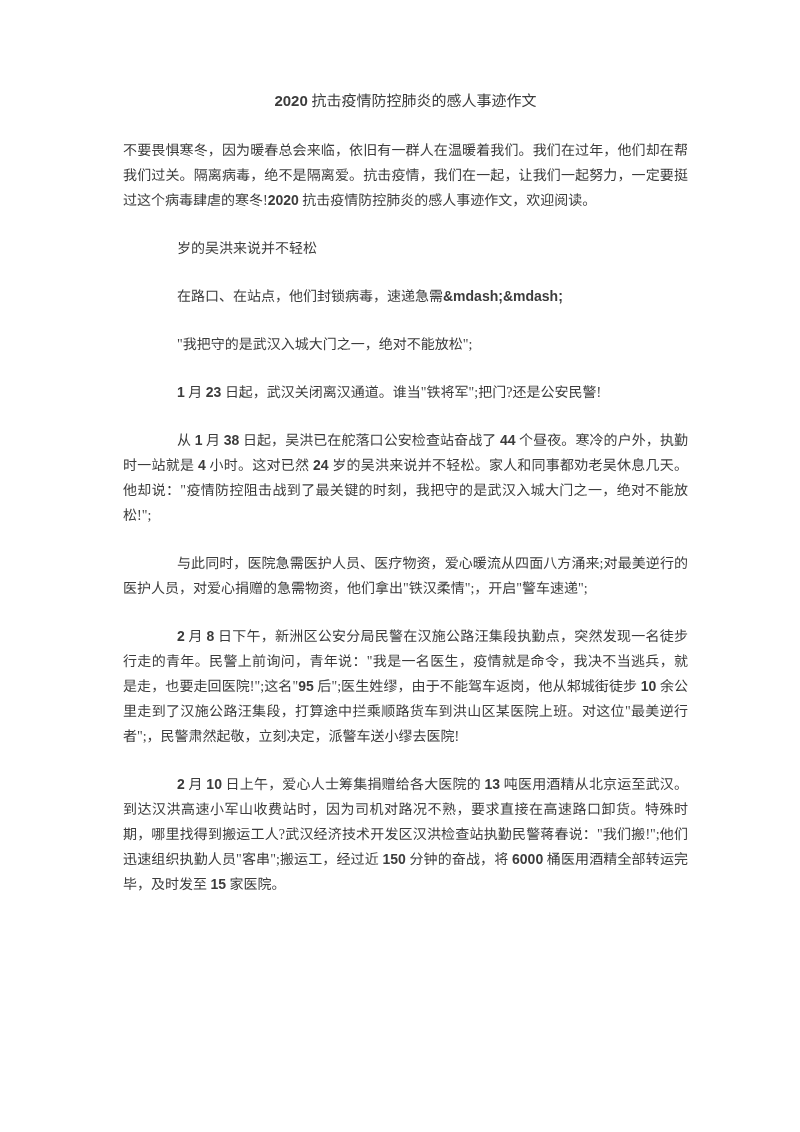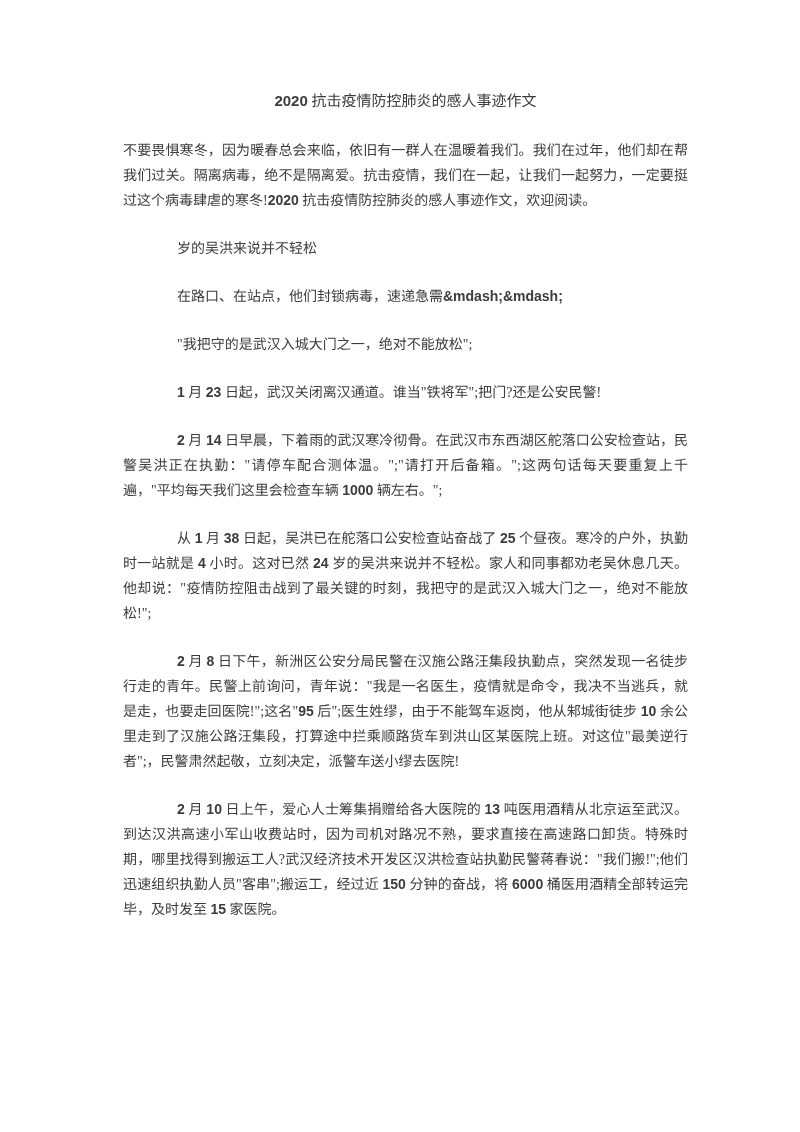--- a/index.html
+++ b/index.html
@@ -45,18 +45,18 @@
 <body style="background: rgb(255, 255, 255);">
 
 <div class="page" style="color: rgb(60, 60, 60);">
   <h1 class="doc-title"><span class="num">2020</span> 抗击疫情防控肺炎的感人事迹作文</h1>
   <div id="doc-body">
       <p class="para">不要畏惧寒冬，因为暖春总会来临，依旧有一群人在温暖着我们。我们在过年，他们却在帮我们过关。隔离病毒，绝不是隔离爱。抗击疫情，我们在一起，让我们一起努力，一定要挺过这个病毒肆虐的寒冬!<span class="num">2020</span> 抗击疫情防控肺炎的感人事迹作文，欢迎阅读。</p>
       <p class="para indent">岁的吴洪来说并不轻松</p>
       <p class="para indent">在路口、在站点，他们封锁病毒，速递急需<span class="num">&amp;mdash;&amp;mdash;</span></p>
       <p class="para indent">"我把守的是武汉入城大门之一，绝对不能放松";</p>
       <p class="para indent"><span class="num">1</span> 月 <span class="num">23</span> 日起，武汉关闭离汉通道。谁当"铁将军";把门?还是公安民警!</p>
-      <p class="para indent"><span class="num">2</span> 月 <span class="num">14</span> 日早晨，下着雨的武汉寒冷彻骨。在武汉市东西湖区舵落口公安检查站，民警吴洪正在执勤："请停车配合测体温。";"请打开后备箱。";这两句话每天要重复上千遍，"平均每天我们这里会检查车辆 <span class="num">1000</span> 辆左右。";</p>
-      <p class="para indent">从 <span class="num">1</span> 月 <span class="num">38</span> 日起，吴洪已在舵落口公安检查站奋战了 <span class="num">25</span> 个昼夜。寒冷的户外，执勤时一站就是 <span class="num">4</span> 小时。这对已然 <span class="num">24</span> 岁的吴洪来说并不轻松。家人和同事都劝老吴休息几天。他却说："疫情防控阻击战到了最关键的时刻，我把守的是武汉入城大门之一，绝对不能放松!";</p>
+      <p class="para indent">从 <span class="num">1</span> 月 <span class="num">38</span> 日起，吴洪已在舵落口公安检查站奋战了 <span class="num">44</span> 个昼夜。寒冷的户外，执勤时一站就是 <span class="num">4</span> 小时。这对已然 <span class="num">24</span> 岁的吴洪来说并不轻松。家人和同事都劝老吴休息几天。他却说："疫情防控阻击战到了最关键的时刻，我把守的是武汉入城大门之一，绝对不能放松!";</p>
+      <p class="para indent">与此同时，医院急需医护人员、医疗物资，爱心暖流从四面八方涌来;对最美逆行的医护人员，对爱心捐赠的急需物资，他们拿出"铁汉柔情";，开启"警车速递";</p>
       <p class="para indent"><span class="num">2</span> 月 <span class="num">8</span> 日下午，新洲区公安分局民警在汉施公路汪集段执勤点，突然发现一名徒步行走的青年。民警上前询问，青年说："我是一名医生，疫情就是命令，我决不当逃兵，就是走，也要走回医院!";这名"<span class="num">95</span> 后";医生姓缪，由于不能驾车返岗，他从邾城街徒步 <span class="num">10</span> 余公里走到了汉施公路汪集段，打算途中拦乘顺路货车到洪山区某医院上班。对这位"最美逆行者";，民警肃然起敬，立刻决定，派警车送小缪去医院!</p>
       <p class="para indent"><span class="num">2</span> 月 <span class="num">10</span> 日上午，爱心人士筹集捐赠给各大医院的 <span class="num">13</span> 吨医用酒精从北京运至武汉。到达汉洪高速小军山收费站时，因为司机对路况不熟，要求直接在高速路口卸货。特殊时期，哪里找得到搬运工人?武汉经济技术开发区汉洪检查站执勤民警蒋春说："我们搬!";他们迅速组织执勤人员"客串";搬运工，经过近 <span class="num">150</span> 分钟的奋战，将 <span class="num">6000</span> 桶医用酒精全部转运完毕，及时发至 <span class="num">15</span> 家医院。</p>
     </div>
 </div>
 
 </body></html>

